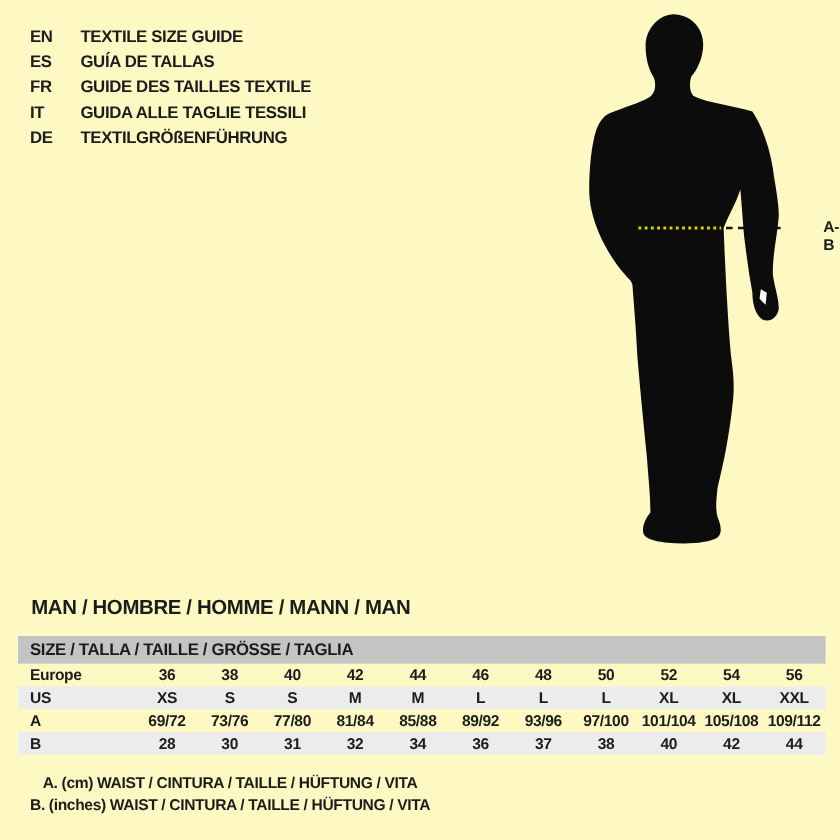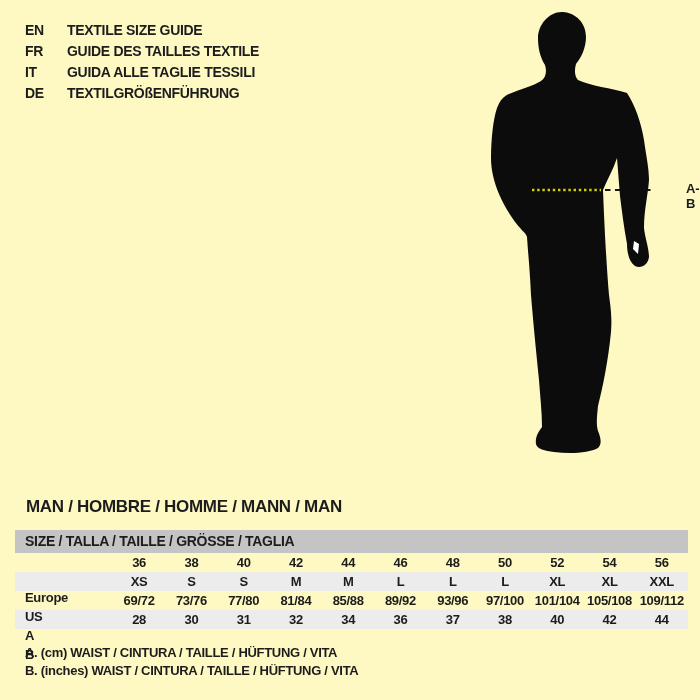--- a/index.html
+++ b/index.html
@@ -23,36 +23,40 @@
   
   .gender { position:absolute; left:26px; top:497px; font-size:17px;
             font-weight:700; letter-spacing:-0.3px; }
   
   .size-table { position:absolute; left:15px; top:530px; width:673px;
                 font-weight:700; letter-spacing:-0.3px; }
   .size-table-header { height:23px; line-height:23px; background:#c4c4c4;
                        font-size:14px; padding-left:10px; box-sizing:border-box; }
   .t-row { display:flex; height:19px; line-height:19px; font-size:13px; }
   .t-row.alt { background:#ececec; }
-  .t-label { width:98px; padding-left:10px; box-sizing:border-box;margin-top:35px; }
+  .t-label { width:98px; padding-left:10px; box-sizing:border-box; }
   .t-cell { flex:1; text-align:center; }
   
-  .footnotes { position:absolute; left:25px; top:644px; }
+  .footnotes { position:absolute; left:25px; top:644px;text-align:center; }
   .footnote { height:18px; line-height:18px; font-size:13px; font-weight:700;
               letter-spacing:-0.3px; }
 </style>
 </head>
 <body>
 
 <div class="page">
 
   <div class="lang-list">
     <div class="lang-row">
       <span class="lang-code">EN</span>
       <span class="lang-label">TEXTILE SIZE GUIDE</span>
+    </div>
+    <div class="lang-row">
+      <span class="lang-code">ES</span>
+      <span class="lang-label">GUÍA DE TALLAS</span>
     </div>
     <div class="lang-row">
       <span class="lang-code">FR</span>
       <span class="lang-label">GUIDE DES TAILLES TEXTILE</span>
     </div>
     <div class="lang-row">
       <span class="lang-code">IT</span>
       <span class="lang-label">GUIDA ALLE TAGLIE TESSILI</span>
     </div>
     <div class="lang-row">

